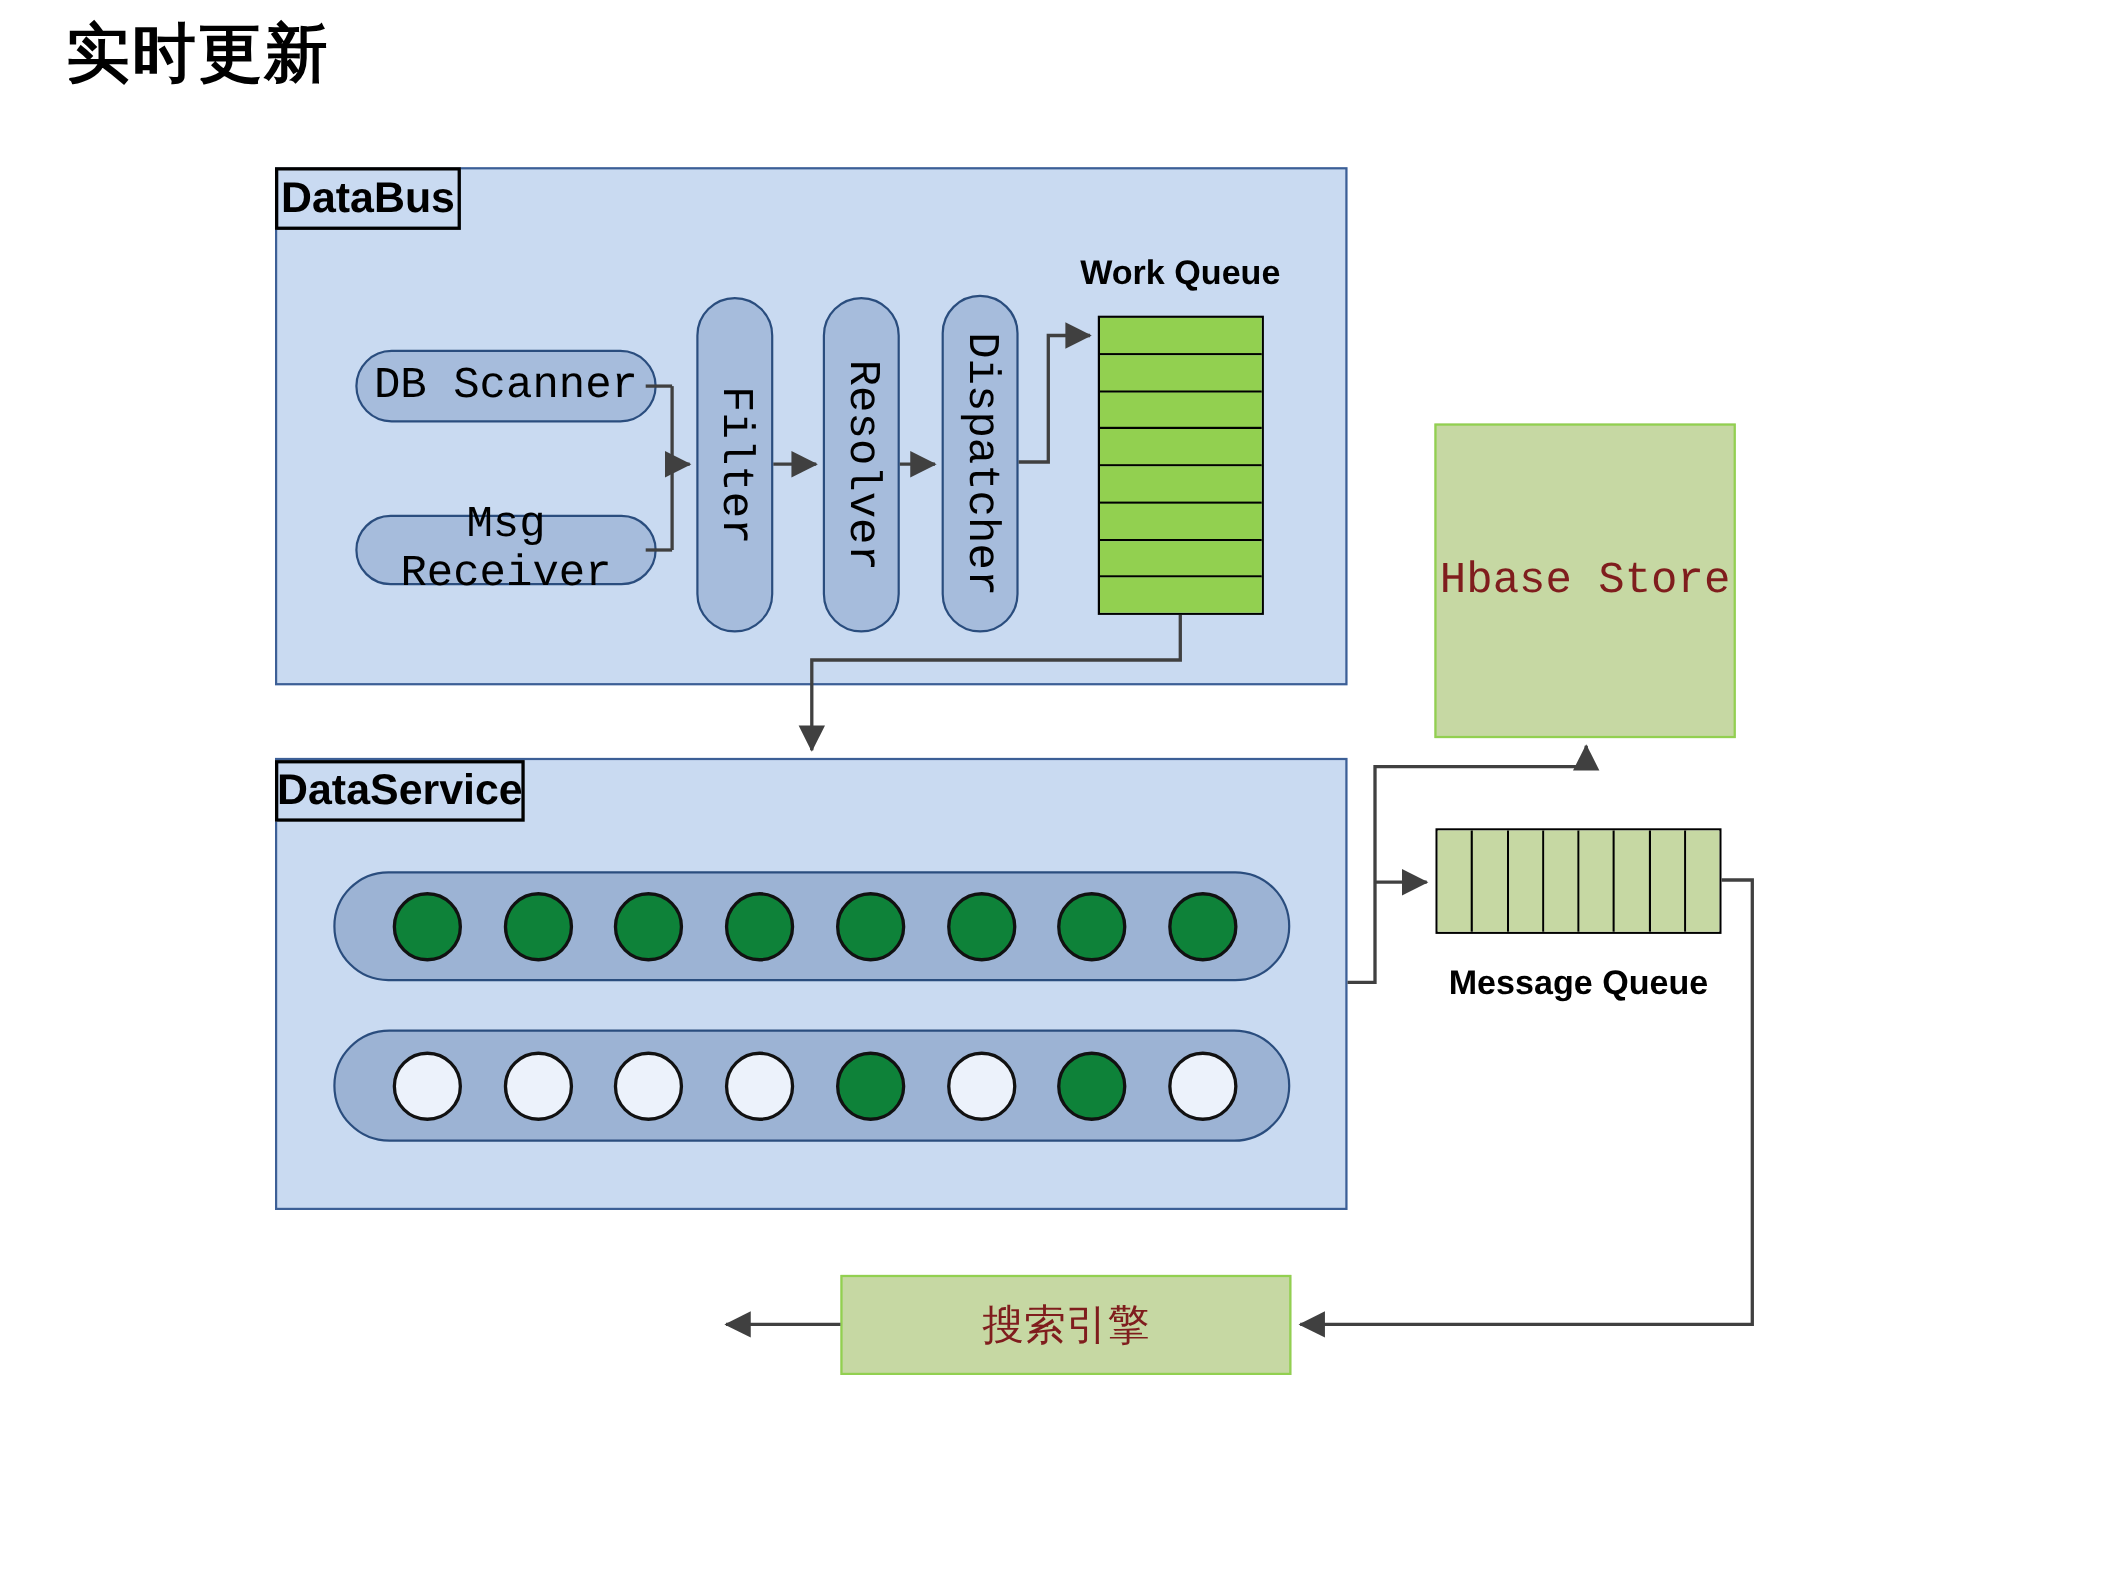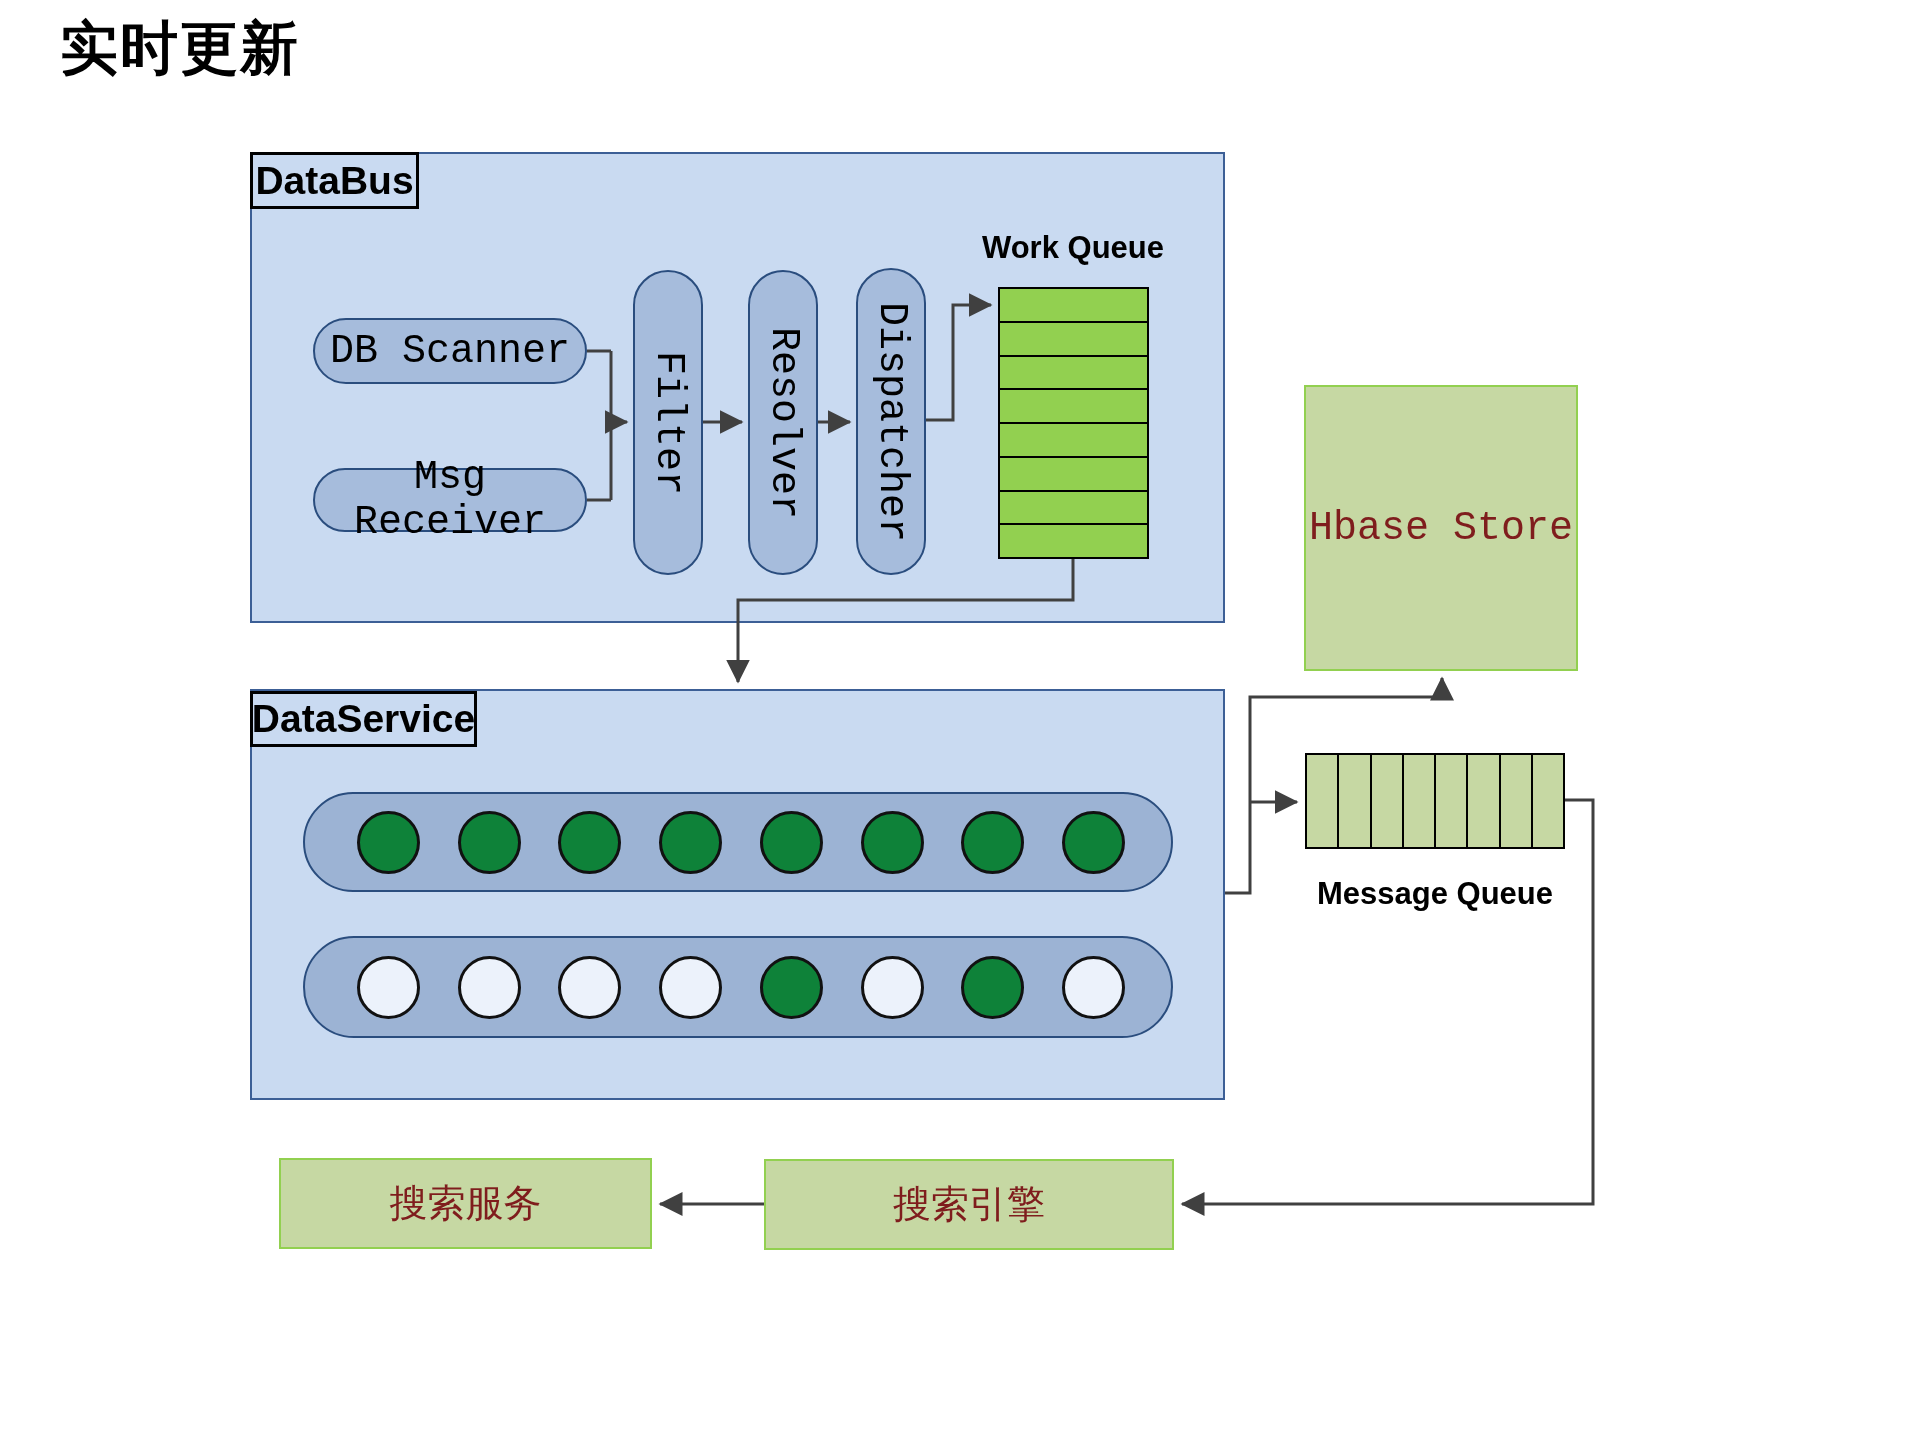--- a/index.html
+++ b/index.html
@@ -12,21 +12,21 @@
   
   .panel{background:var(--panel-fill);border:2.5px solid var(--panel-border);}
   .panel-label{background:var(--panel-fill);border:3px solid var(--label-border);
                display:flex;align-items:center;justify-content:center;
                font-size:39px;font-weight:bold;z-index:3;}
 
   
   .pill{background:var(--pill-fill);border:2.5px solid var(--pill-border);
         display:flex;align-items:center;justify-content:center;
         font-family:"Liberation Mono",monospace;font-size:40px;color:#000;z-index:2;}
-  .pill-h{border-radius:34px;}
+  .pill-h{border-radius:34px;margin-left:10px;}
   .pill-v{border-radius:36px;}
   .pill-v span{position:absolute;top:50%;left:50%;transform:translate(-50%,-50%) rotate(90deg);
                white-space:nowrap;}
 
   .big-label{font-size:31px;font-weight:bold;text-align:center;z-index:2;}
 
   
   #wq-stack{left:998px;top:287px;width:151px;height:272px;border:2.5px solid var(--cell-border);
             display:flex;flex-direction:column;z-index:2;}
   .wq-row{flex:1;background:var(--queue-green);}
@@ -121,21 +121,20 @@
       <div class="mq-cell"></div>
       <div class="mq-cell"></div>
       <div class="mq-cell"></div>
       <div class="mq-cell"></div>
       <div class="mq-cell"></div>
       <div class="mq-cell"></div>
       <div class="mq-cell"></div>
     </div>
   <div class="abs big-label" style="left:1295px;top:876px;width:280px;">Message Queue</div>
 
-  <div class="abs sage-box" style="left:279px;top:1158px;width:373px;height:91px;">搜索服务</div>
   <div class="abs sage-box" style="left:764px;top:1159px;width:410px;height:91px;">搜索引擎</div>
 
   <svg id="flow-svg" width="1919" height="1439" viewBox="0 0 1919 1439">
     <defs>
       <marker id="arr" markerWidth="9" markerHeight="9" refX="7.5" refY="4" orient="auto">
         <path d="M0,0 L8,4 L0,8 Z" style="fill:var(--line);"></path>
       </marker>
     </defs>
     <polyline class="flow" points="587,351 611,351"></polyline>
     <polyline class="flow" points="587,500 611,500"></polyline>

